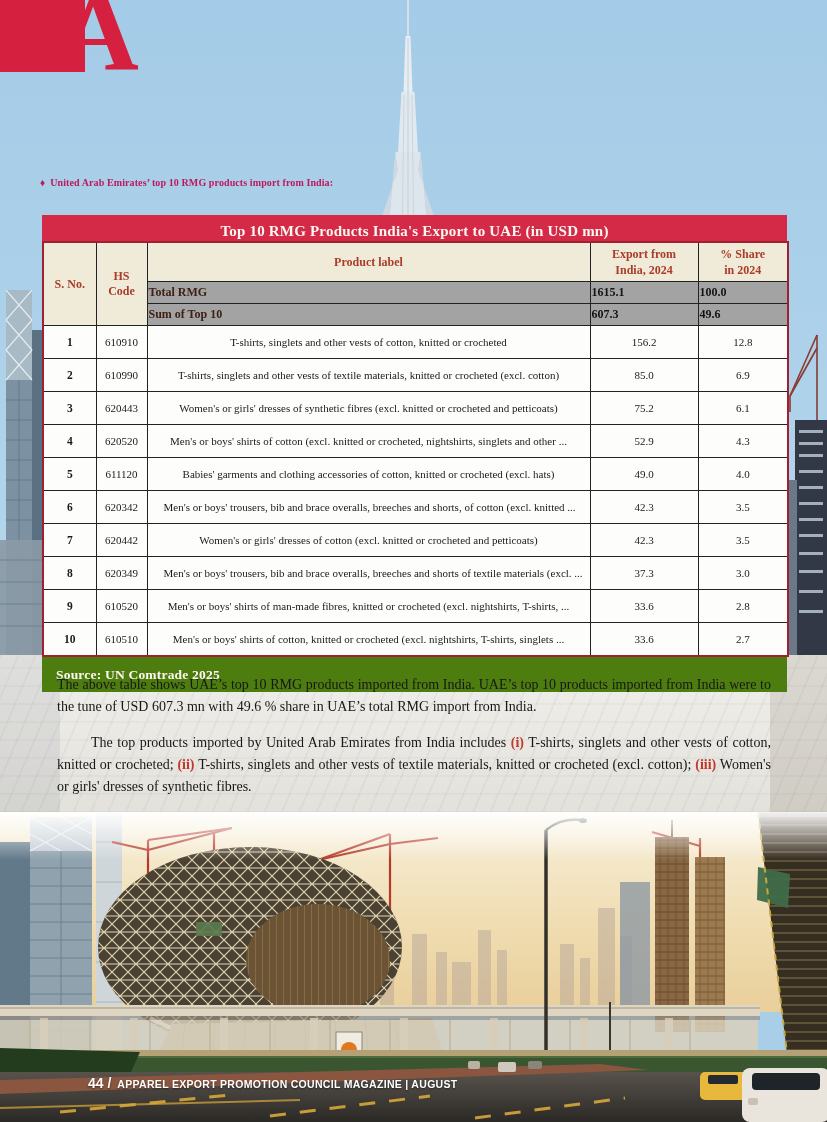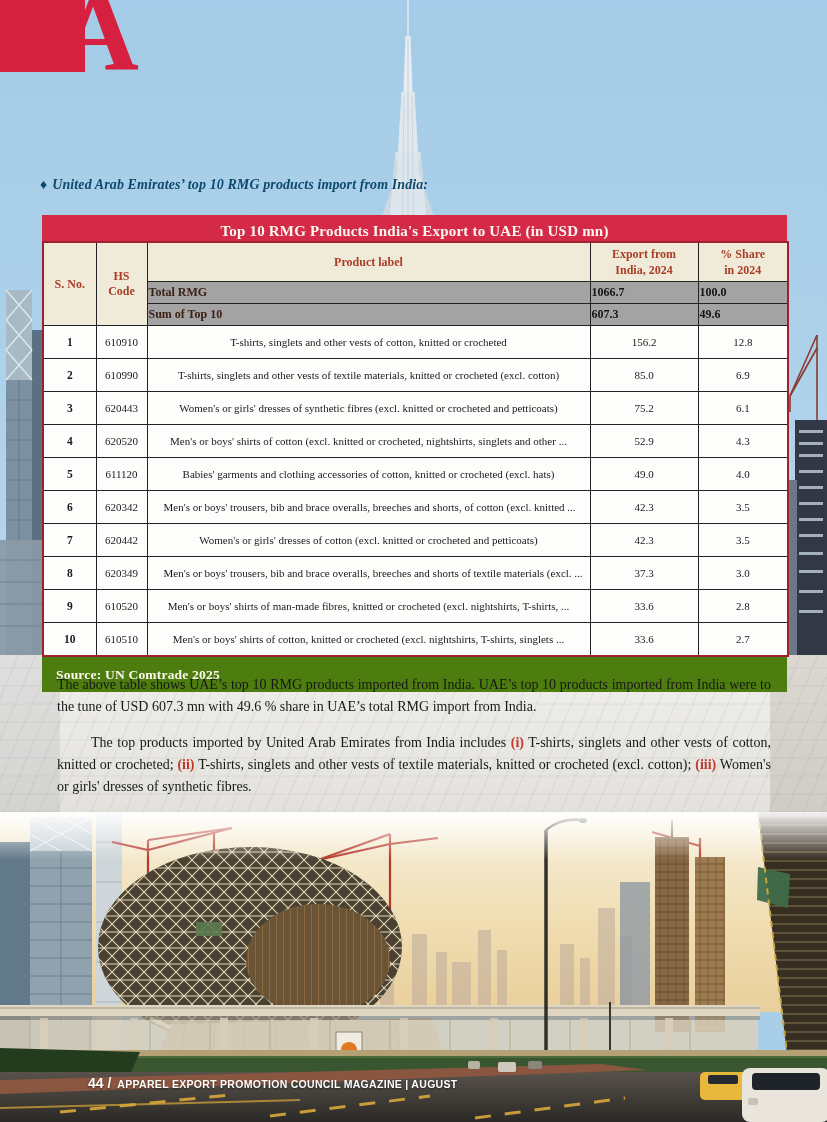--- a/index.html
+++ b/index.html
@@ -20,21 +20,21 @@
       repeating-linear-gradient(113deg,rgba(110,120,135,.07) 0 2px,transparent 2px 16px),
       repeating-linear-gradient(0deg,rgba(110,115,125,.05) 0 2px,transparent 2px 18px);}
   .bg-faded .ghost1{position:absolute;left:770px;top:0;width:57px;height:158px;background:rgba(120,110,95,.18);}
   .bg-faded .ghost2{position:absolute;left:0;top:0;width:60px;height:158px;background:rgba(120,128,140,.14);}
   .bg-photo{position:absolute;left:0;top:812px;width:827px;height:310px;}
   
   .logo-block{position:absolute;left:0;top:0;width:85px;height:72px;background:#d6203f;}
   .logo-a{position:absolute;left:58px;top:-24px;font-size:112px;line-height:1;font-weight:bold;
     color:#d6203f;font-family:"Liberation Serif",serif;}
   
-  .heading{position:absolute;left:40px;top:177px;font-size:14px;font-weight:bold;color:#0c4a6e;letter-spacing:.1px;font-style:italic;}
+  .heading{position:absolute;left:40px;top:177px;font-size:10px;font-weight:bold;color:#be185d;letter-spacing:.1px;}
   .heading .diamond{margin-right:5px;}
   
   .rmg-table{position:absolute;left:42px;top:215px;width:745px;}
   .t-title{background:#d42a48;color:#fbf6ee;text-align:center;font-weight:bold;font-size:15px;
     padding:8px 0 1px;letter-spacing:.2px;}
   table.grid{width:745px;border-collapse:collapse;table-layout:fixed;background:#fff;
     border:2px solid #a02030;}
   table.grid td{border:1px solid #222;overflow:hidden;}
   .hd-c{background:#f0ead9;color:#a93d28;font-weight:bold;font-size:12px;text-align:center;
     white-space:pre-line;line-height:1.35;}
@@ -342,21 +342,21 @@
           <td rowspan="3" class="hd-merge">HS
 Code</td>
           <td class="hd-c">Product label</td>
           <td class="hd-c">Export from
 India, 2024</td>
           <td class="hd-c">% Share
 in 2024</td>
         </tr>
         <tr class="sumrow">
           <td class="s-label">Total RMG</td>
-          <td class="s-val">1066.7</td>
+          <td class="s-val">1615.1</td>
           <td class="s-val">100.0</td>
         </tr>
         <tr class="sumrow">
           <td class="s-label">Sum of Top 10</td>
           <td class="s-val">607.3</td>
           <td class="s-val">49.6</td>
         </tr>
       <tr class="datarow">
       <td class="c-sno">1</td>
       <td class="c-hs">610910</td>

